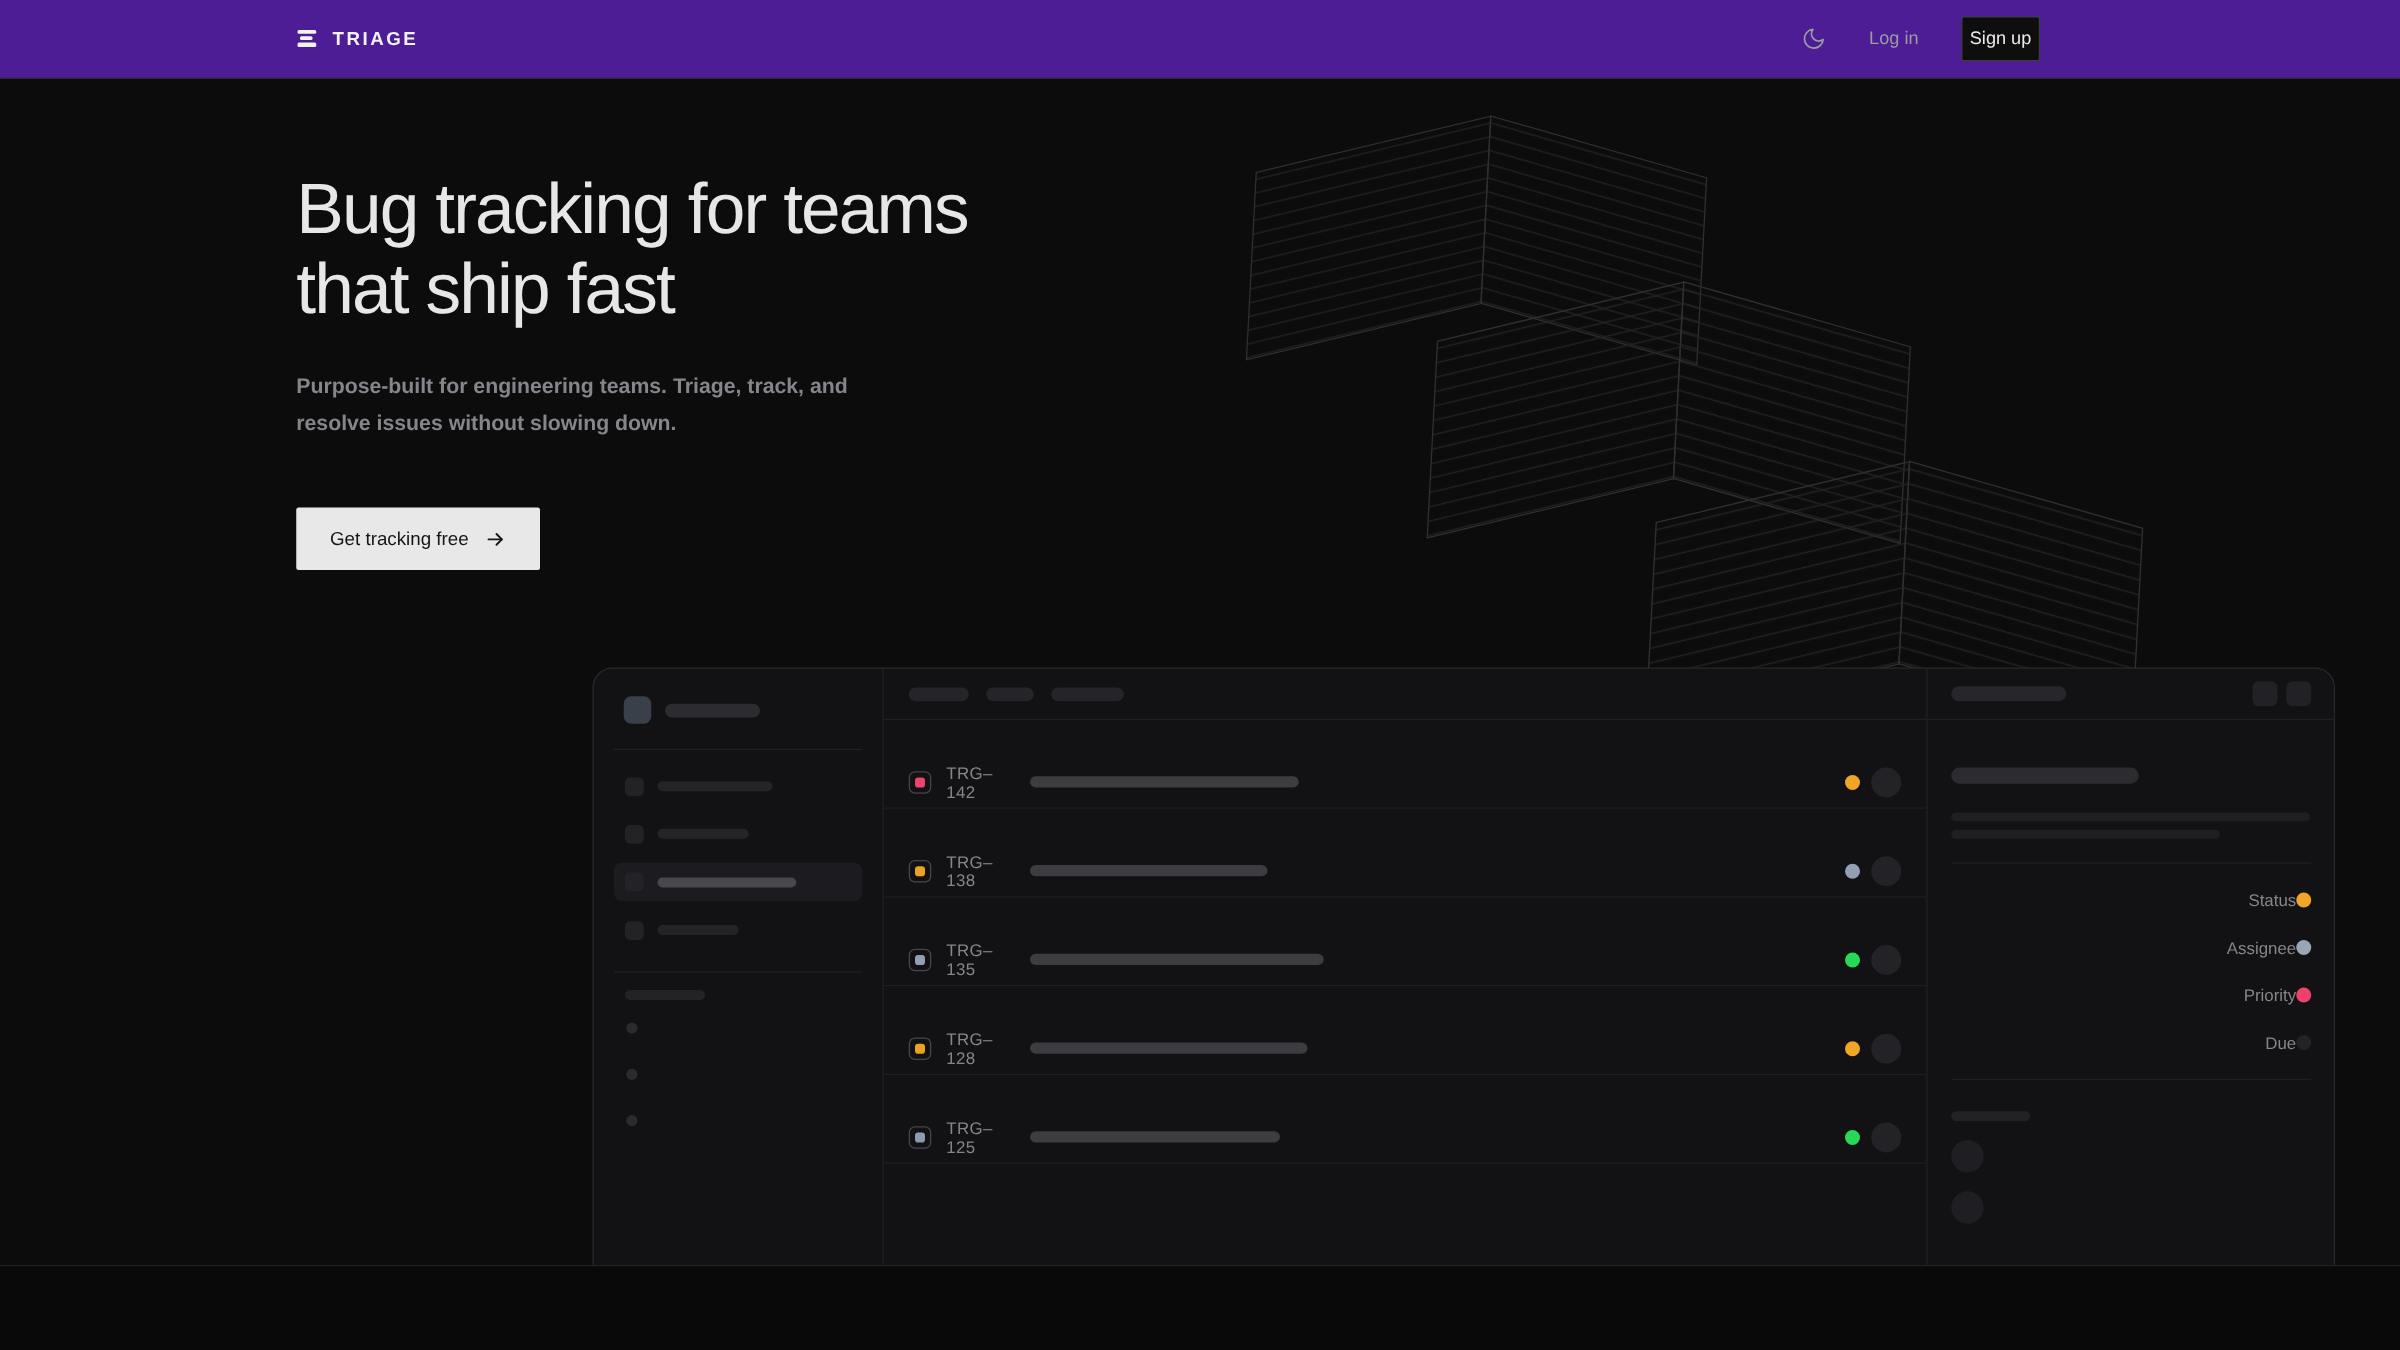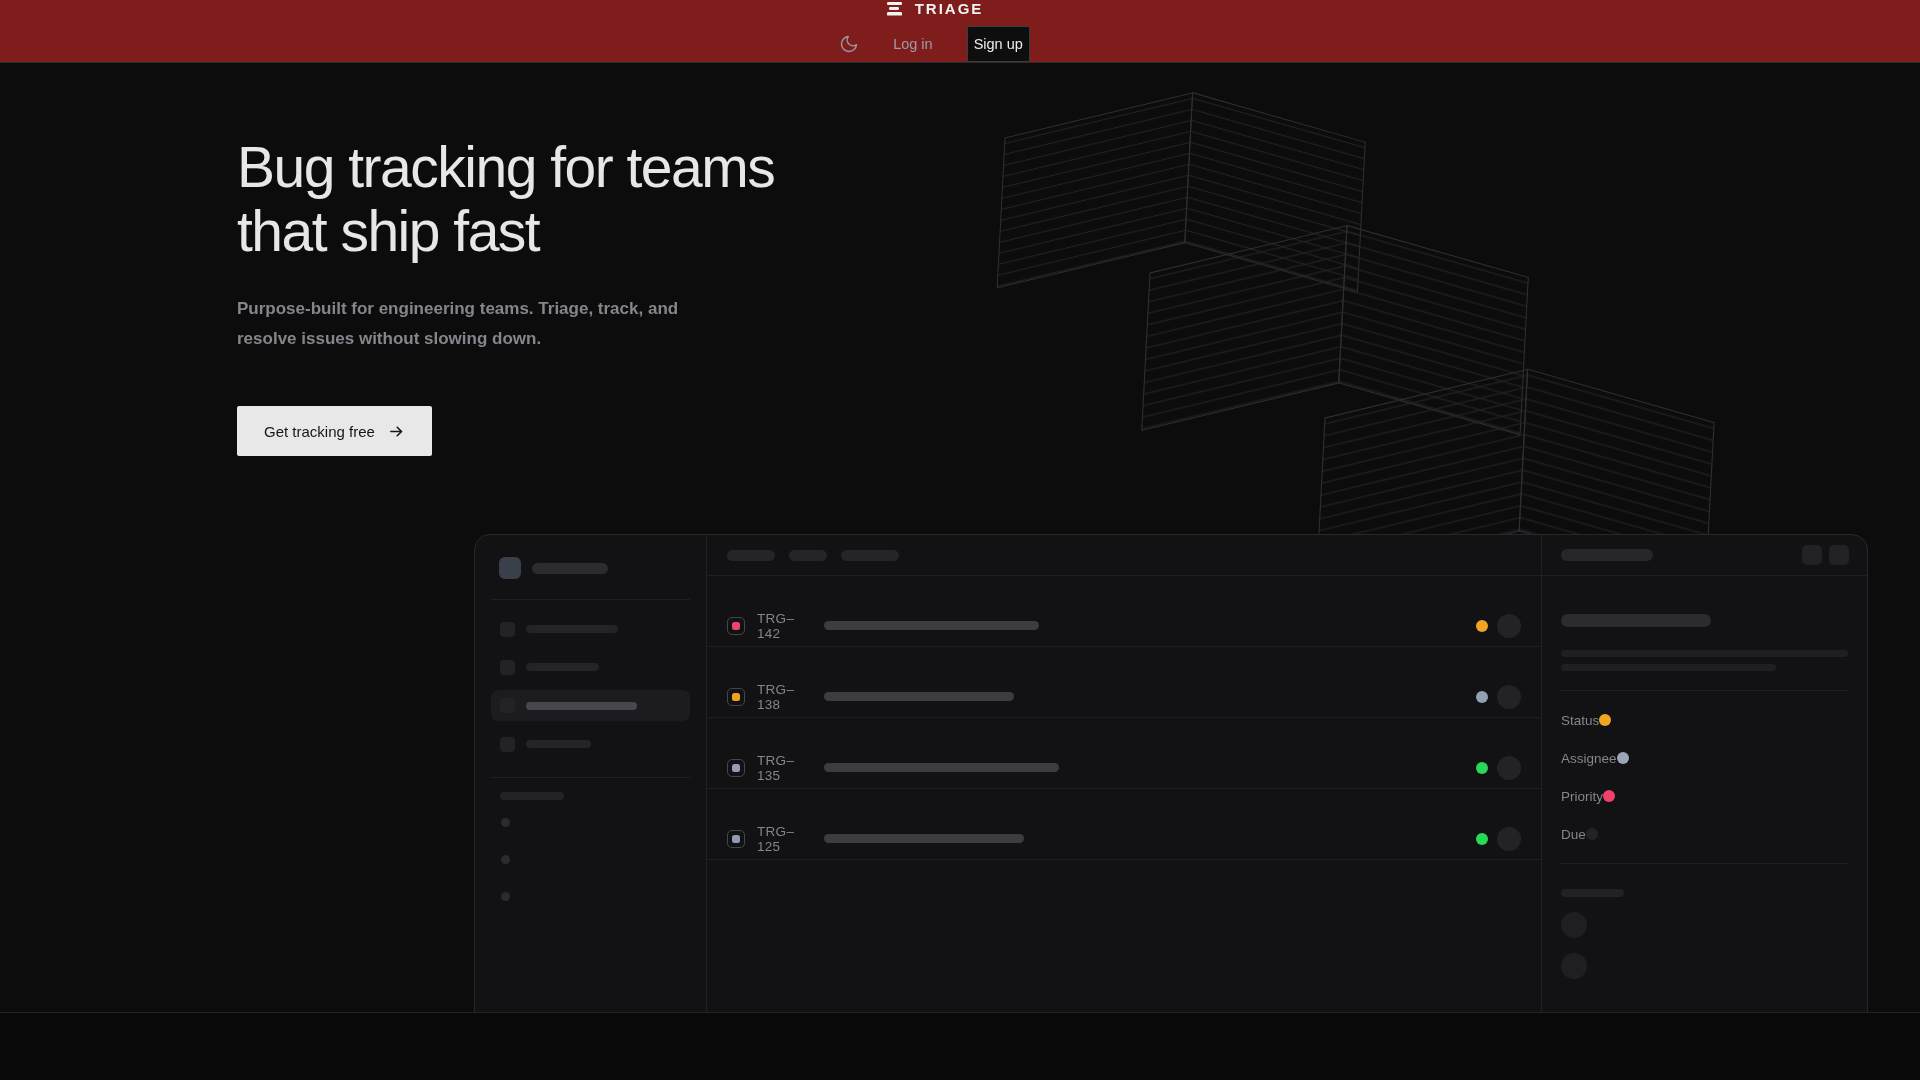--- a/index.html
+++ b/index.html
@@ -5,25 +5,25 @@
   * { margin:0; padding:0; box-sizing:border-box; }
   html,body { background:#09090a; }
   body {
     width:1920px; height:1080px; overflow:hidden;
     font-family:"Liberation Sans", sans-serif;
     -webkit-font-smoothing:antialiased;
   }
 
   
   .nav {
-    height:63px; background:#7f1d1d;
+    height:63px; background:#4c1d95;
     border-bottom:1px solid #2c2c2f;
     display:flex; align-items:center; justify-content:space-between;
     padding:0 288px 0 237px;
-    position:relative; z-index:5;flex-direction:column;
+    position:relative; z-index:5;
   }
   .brand { display:flex; align-items:center; gap:12px; }
   .brand-name { color:#f2f2f3; font-size:15px; font-weight:700; letter-spacing:2px; }
   .nav-right { display:flex; align-items:center; gap:34px; }
   .theme-toggle { background:none; border:none; cursor:pointer; display:flex; align-items:center; }
   .login-link { color:#9c9ca2; font-size:14.5px; text-decoration:none; cursor:pointer; background:none; border:none; font-family:inherit; }
   .signup-btn {
     background:#0e0e0f; color:#ededef; font-size:14.5px; font-family:inherit;
     border:1px solid #3d3d41; border-radius:2px; padding:9px 6px; cursor:pointer;
   }
@@ -96,21 +96,21 @@
   .detail-head { height:41px; flex:none; border-bottom:1px solid #202023; display:flex; align-items:center; padding:0 18px 0 19px; }
   .detail-head .hd-pill { width:92px; height:12px; background:#26262b; border-radius:6px; }
   .hd-spacer { flex:1; }
   .hd-btn { width:20px; height:20px; border-radius:5px; background:#222226; border:none; margin-left:7px; }
   .detail-body { padding:20px 18px 0 19px; }
   .dt-title { width:150px; height:13px; background:#2b2b30; border-radius:7px; margin-top:18px; }
   .dt-line1 { width:287px; height:7px; background:#1f1f23; border-radius:4px; margin-top:23px; }
   .dt-line2 { width:215px; height:7px; background:#1f1f23; border-radius:4px; margin-top:7px; }
   .dt-div { border-top:1px solid #202023; margin-top:19px; }
   .fields { margin-top:10px; }
-  .field-row { height:38px; display:flex; align-items:center; justify-content:flex-start; }
+  .field-row { height:38px; display:flex; align-items:center; justify-content:flex-end; }
   .field-label { color:#85858a; font-size:13.5px; }
   .field-dot { width:12px; height:12px; }
   .dt-sec-pill { width:63px; height:8px; background:#222226; border-radius:4px; margin-top:25px; }
   .dt-avatar { width:26px; height:26px; border-radius:50%; background:#1f1f23; margin-top:15px; }
 
   
   .footer { height:68px; background:#09090a; border-top:1px solid #232326; }
 </style>
 </head>
 <body>
@@ -231,20 +231,30 @@
               <i style="background: rgb(147, 160, 180);"></i>
             </div>
           <span class="issue-id">TRG–135</span>
           <div class="issue-bar" style="width: 235px;"></div>
           <div class="row-spacer"></div>
           <div class="dot issue-dot" style="background: rgb(39, 217, 87);"></div>
           <div class="row-avatar"></div>
         </div>
         <div class="issue-row">
           <div class="type-icon">
+              <i style="background: rgb(234, 162, 33);"></i>
+            </div>
+          <span class="issue-id">TRG–128</span>
+          <div class="issue-bar" style="width: 222px;"></div>
+          <div class="row-spacer"></div>
+          <div class="dot issue-dot" style="background: rgb(240, 165, 37);"></div>
+          <div class="row-avatar"></div>
+        </div>
+        <div class="issue-row">
+          <div class="type-icon">
               <i style="background: rgb(142, 154, 176);"></i>
             </div>
           <span class="issue-id">TRG–125</span>
           <div class="issue-bar" style="width: 200px;"></div>
           <div class="row-spacer"></div>
           <div class="dot issue-dot" style="background: rgb(39, 217, 87);"></div>
           <div class="row-avatar"></div>
         </div>
       </div>
 

